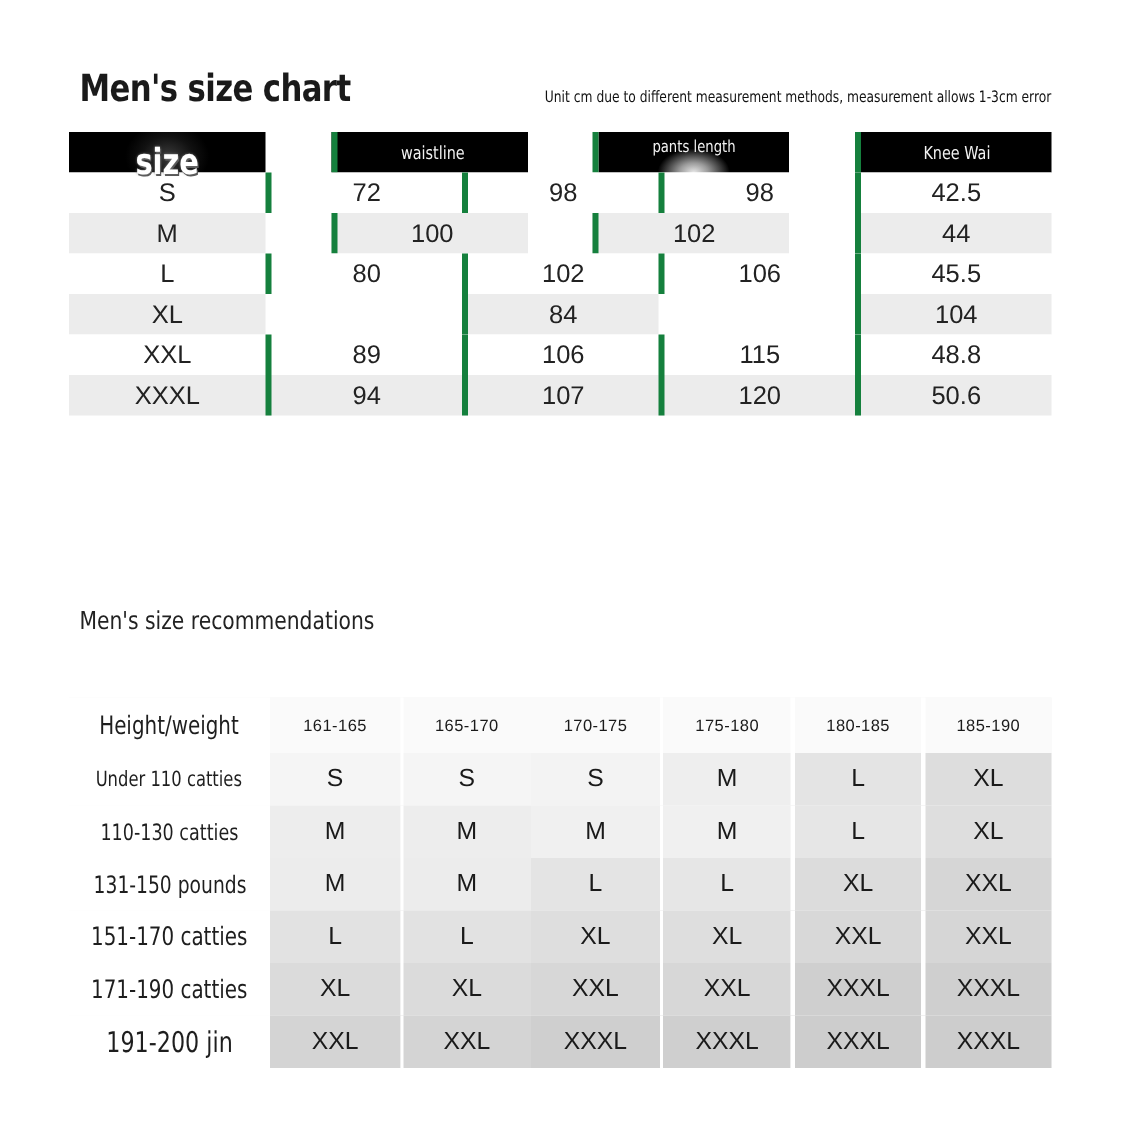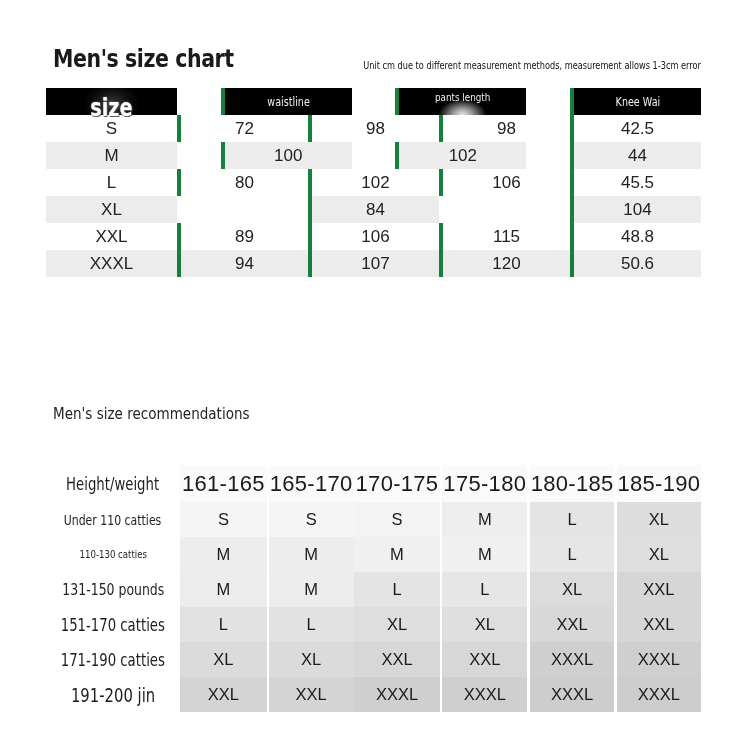--- a/index.html
+++ b/index.html
@@ -55,21 +55,21 @@
   .t2 .head { height: 37px; background: #fafafa; }
   .t2 .lab {
     width: 134px; flex: 0 0 134px; display: flex; align-items: center; justify-content: center;
     font-family: "DejaVu Sans", sans-serif; color: #1e1e1e; white-space: nowrap; background: #fff;
   }
   .t2 .lab span { display: inline-block; transform: scaleX(0.78); }
   .t2 .col {
     width: 86.8px; flex: 0 0 86.8px; display: flex; align-items: center; justify-content: center;
     font-size: 16.5px; color: #1a1a1a; box-sizing: border-box;
   }
-  .t2 .head .col { font-size: 22px; color: #1a1a1a; background: #fafafa; letter-spacing: 0.3px; }
+  .t2 .head .col { font-size: 11px; color: #1a1a1a; background: #fafafa; letter-spacing: 0.3px; }
   .t2 .col.c2, .t2 .col.c4 { border-left: 2px solid #fff; }
   .t2 .col.c5 { border-left: 3px solid #fff; }
   .t2 .col.c6 { border-left: 3px solid #fff; }
 </style>
 </head>
 <body>
 
 <div class="title">Men's size chart</div>
 <div class="note">Unit cm due to different measurement methods, measurement allows 1-3cm error</div>
 
@@ -149,21 +149,21 @@
         <span>Under 110 catties</span>
       </div>
     <div class="col c1 sh" style="background: rgb(245, 245, 245);">S</div>
     <div class="col c2 sh" style="background: rgb(245, 245, 245);">S</div>
     <div class="col c3 sh" style="background: rgb(243, 243, 243);">S</div>
     <div class="col c4 sh" style="background: rgb(238, 238, 238);">M</div>
     <div class="col c5 sh" style="background: rgb(228, 228, 228);">L</div>
     <div class="col c6 sh" style="background: rgb(221, 221, 221);">XL</div>
   </div>
   <div class="row">
-    <div class="lab" style="font-size:11px;">
+    <div class="lab" style="font-size:15px;">
         <span>110-130 catties</span>
       </div>
     <div class="col c1 sh" style="background: rgb(237, 237, 237);">M</div>
     <div class="col c2 sh" style="background: rgb(237, 237, 237);">M</div>
     <div class="col c3 sh" style="background: rgb(240, 240, 240);">M</div>
     <div class="col c4 sh" style="background: rgb(240, 240, 240);">M</div>
     <div class="col c5 sh" style="background: rgb(230, 230, 230);">L</div>
     <div class="col c6 sh" style="background: rgb(222, 222, 222);">XL</div>
   </div>
   <div class="row">

